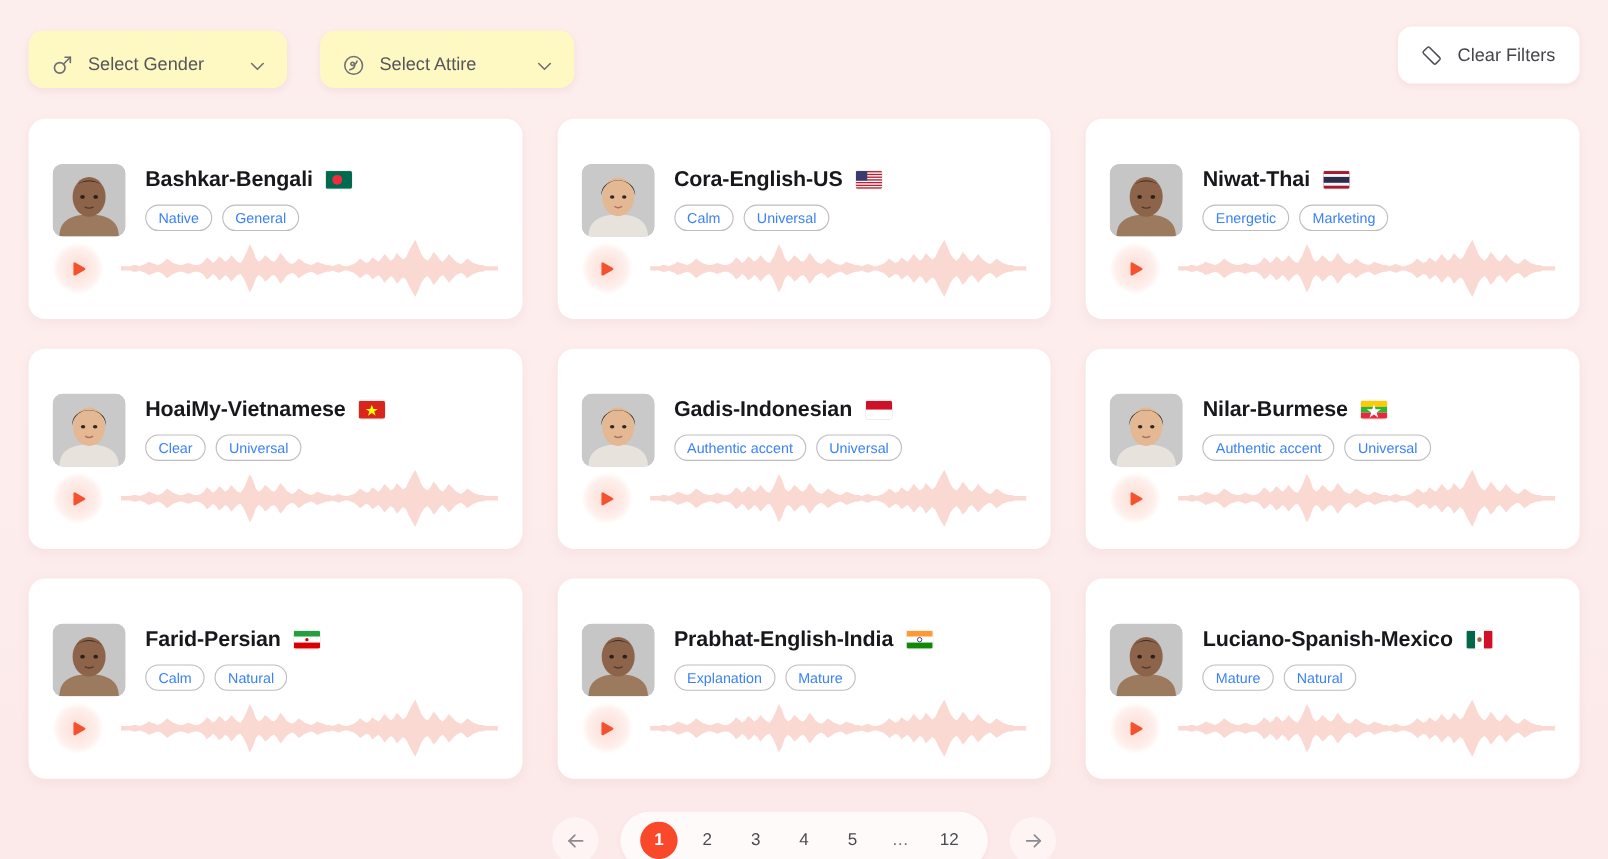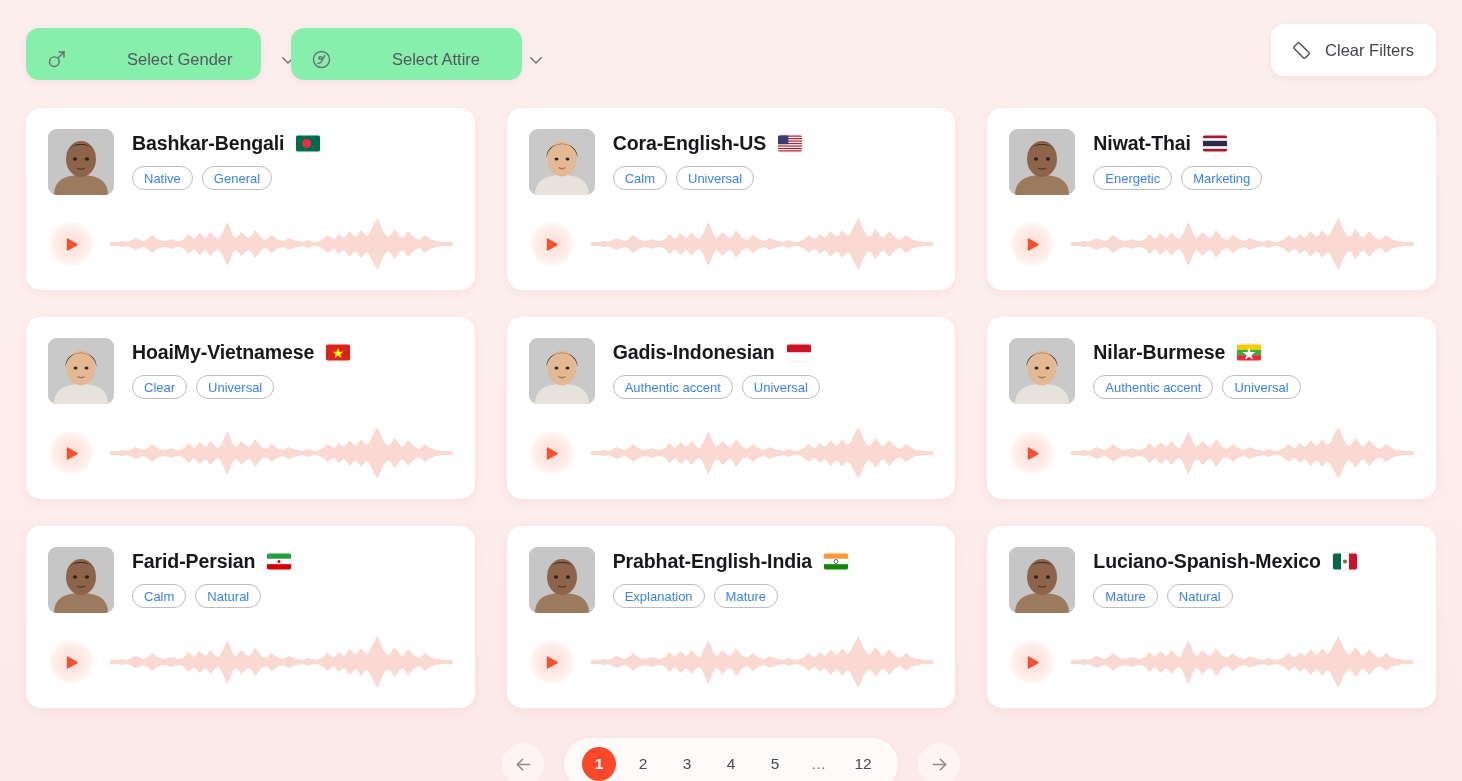--- a/index.html
+++ b/index.html
@@ -16,29 +16,28 @@
   
   .filterbar {
     position: relative;
     height: 108px;
     padding: 28px 26px 0 26px;
     display: flex;
     align-items: flex-start;
   }
   .select {
     height: 52px;
-    background: #86efac;
+    background: #fef9c3;
     border-radius: 13px;
     display: flex;
     align-items: center;
     padding: 11px 18px 0 20px;
     box-shadow: 0 2px 7px rgba(190,120,120,.13);
     cursor: pointer;
     user-select: none;
-    gap: 47px;
   }
   #gender-select { width: 235px; }
   #attire-select { width: 231px; margin-left: 30px; }
   .select .ic {
     width: 21px; height: 21px;
     display: flex; align-items: center; justify-content: center;
     color: #6d6d72;
     flex: 0 0 auto;
   }
   .select .lbl {
@@ -76,21 +75,21 @@
   }
   .card {
     height: 182px;
     background: #ffffff;
     border-radius: 15px;
     box-shadow: 0 3px 10px rgba(195,130,130,.10);
     padding: 21px 22px 0 22px;
     position: relative;
     overflow: hidden;
   }
-  .card-top { display: flex; }
+  .card-top { display: flex; margin-top: 20px; }
   .avatar {
     width: 66px; height: 66px;
     border-radius: 9px;
     flex: 0 0 auto;
     overflow: hidden;
     background: #c9c9c9;
     position: relative;
   }
   .avatar svg { display: block; width: 100%; height: 100%; }
   .meta { margin-left: 18px; padding-top: 3px; min-width: 0; }

